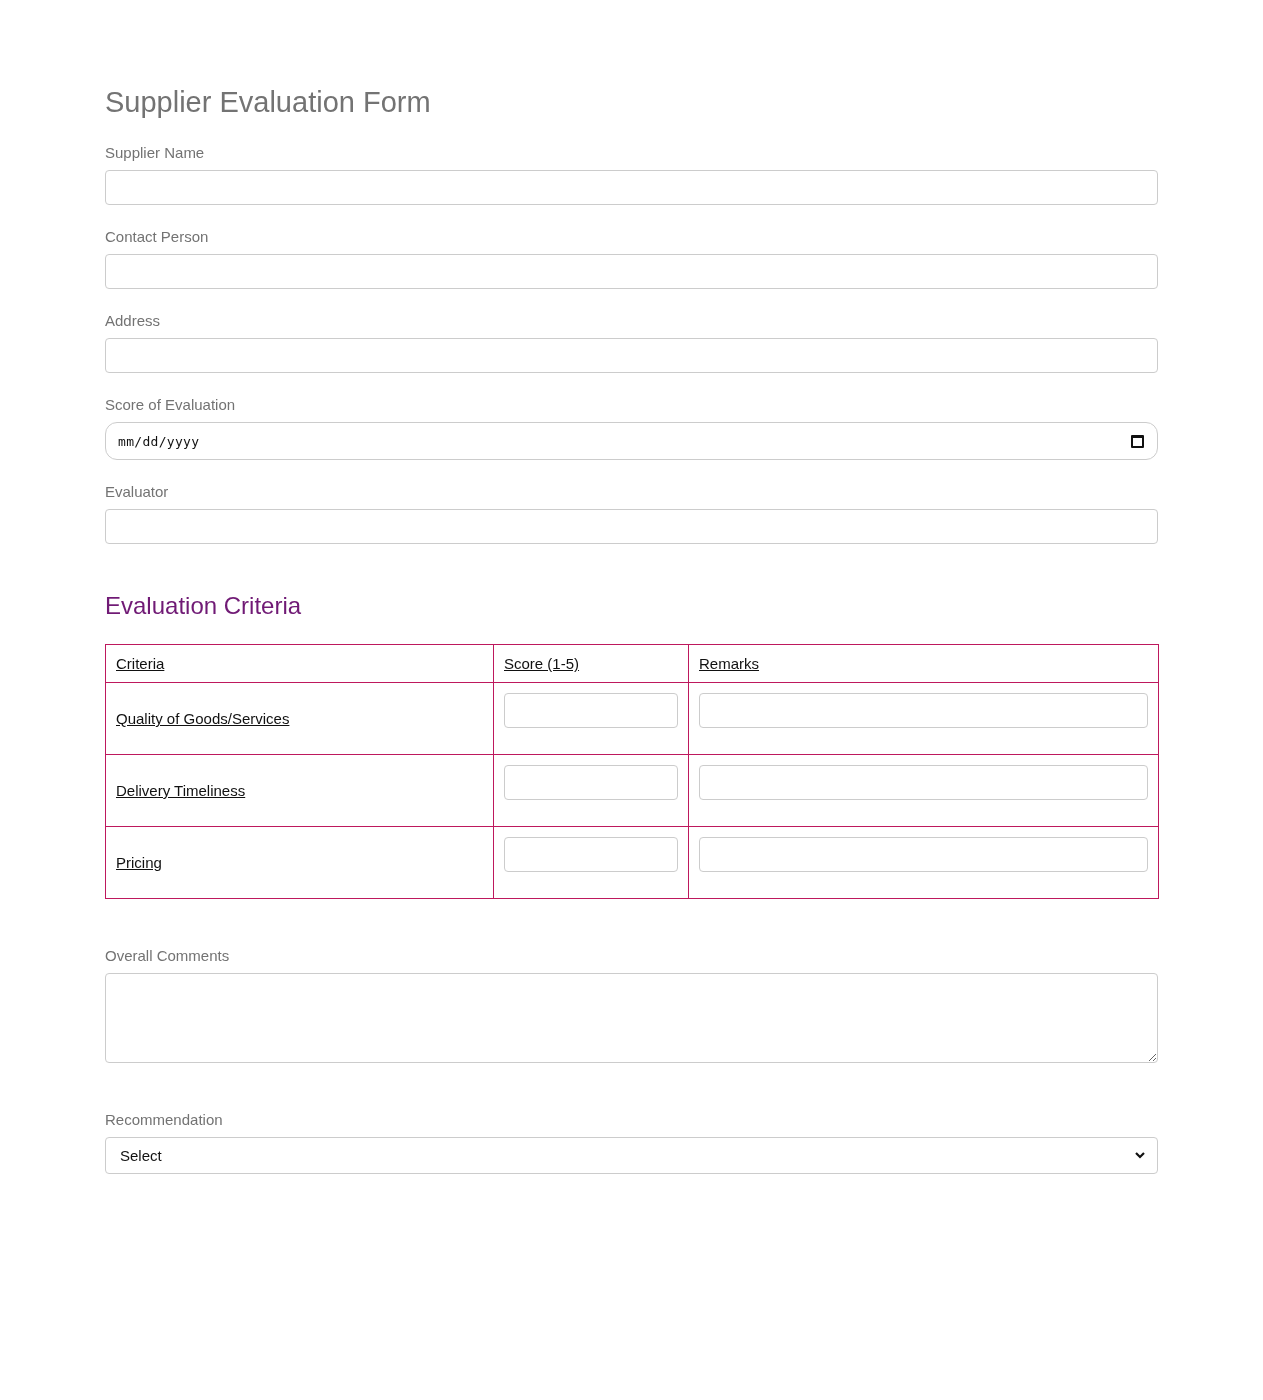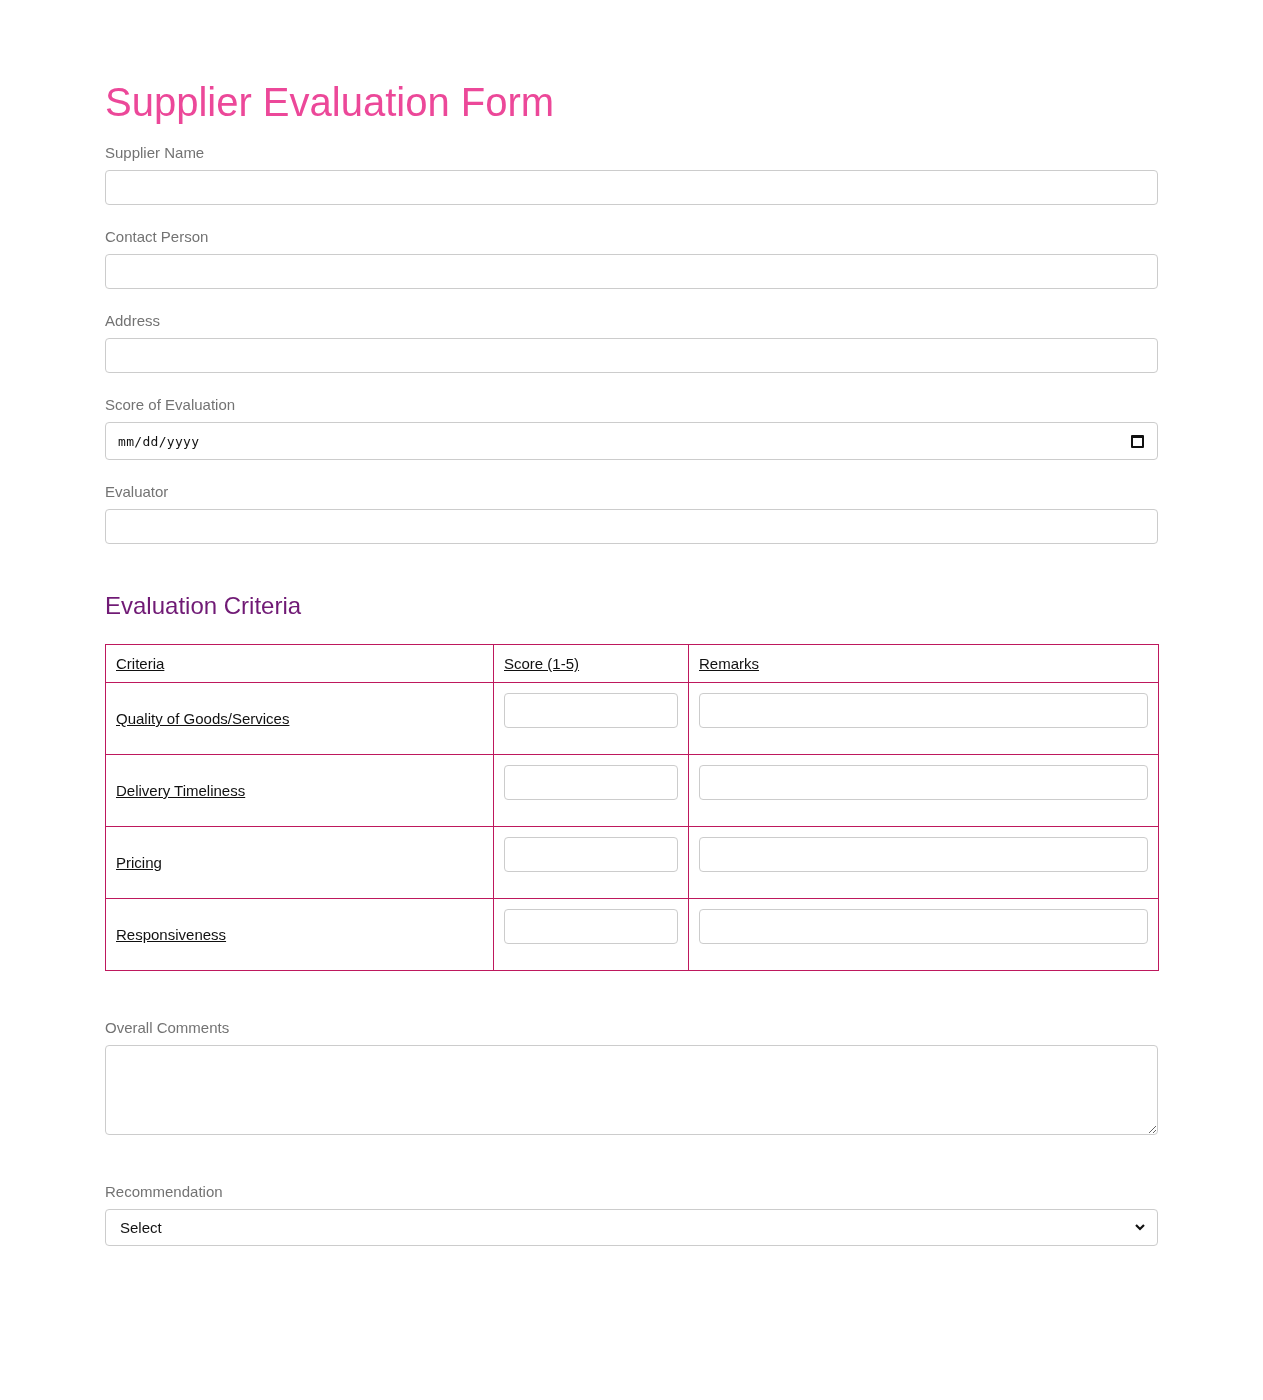--- a/index.html
+++ b/index.html
@@ -10,25 +10,25 @@
     width: 1263px;
     min-height: 1400px;
   }
   .container {
     position: relative;
     margin-left: 105px;
     width: 1053px;
     padding-top: 82px;
   }
   h1.page-title {
-    font-size: 40px;
+    font-size: 29px;
     font-weight: normal;
     margin: 0 0 22px 0;
     line-height: 40px;
-    color: #ec4899;
+    color: #737373;
   }
   .field { margin-bottom: 0; }
   .field-label {
     display: block;
     font-size: 15px;
     line-height: 18px;
     margin-bottom: 8px;
     color: #737373;
   }
   .text-input {
@@ -41,21 +41,21 @@
     font-family: "Liberation Sans", sans-serif;
     font-size: 15px;
     padding: 0 10px;
     margin-bottom: 23px;
   }
   .date-input {
     position: relative;
     width: 100%;
     height: 38px;
     border: 1px solid #cccccc;
-    border-radius: 4px;
+    border-radius: 12px;
     background: #fff;
     margin-bottom: 23px;
     display: flex;
     align-items: center;
     padding: 0 12px;
   }
   .date-placeholder {
     font-family: "DejaVu Sans Mono", "Liberation Mono", monospace;
     font-size: 13px;
     color: #111;
@@ -213,29 +213,20 @@
       </tr>
       <tr>
         <td>Pricing</td>
         <td class="input-cell">
           <input class="cell-input" type="text" value="" style="">
         </td>
         <td class="input-cell">
           <input class="cell-input" type="text" value="" style="">
         </td>
       </tr>
-      <tr>
-        <td>Responsiveness</td>
-        <td class="input-cell">
-          <input class="cell-input" type="text" value="" style="">
-        </td>
-        <td class="input-cell">
-          <input class="cell-input" type="text" value="" style="">
-        </td>
-      </tr>
     </tbody>
   </table>
 
   <div class="field comments-block">
     <label class="field-label">Overall Comments</label>
     <textarea class="textarea-input" style=""></textarea>
   </div>
 
   <div class="field">
     <label class="field-label">Recommendation</label>

